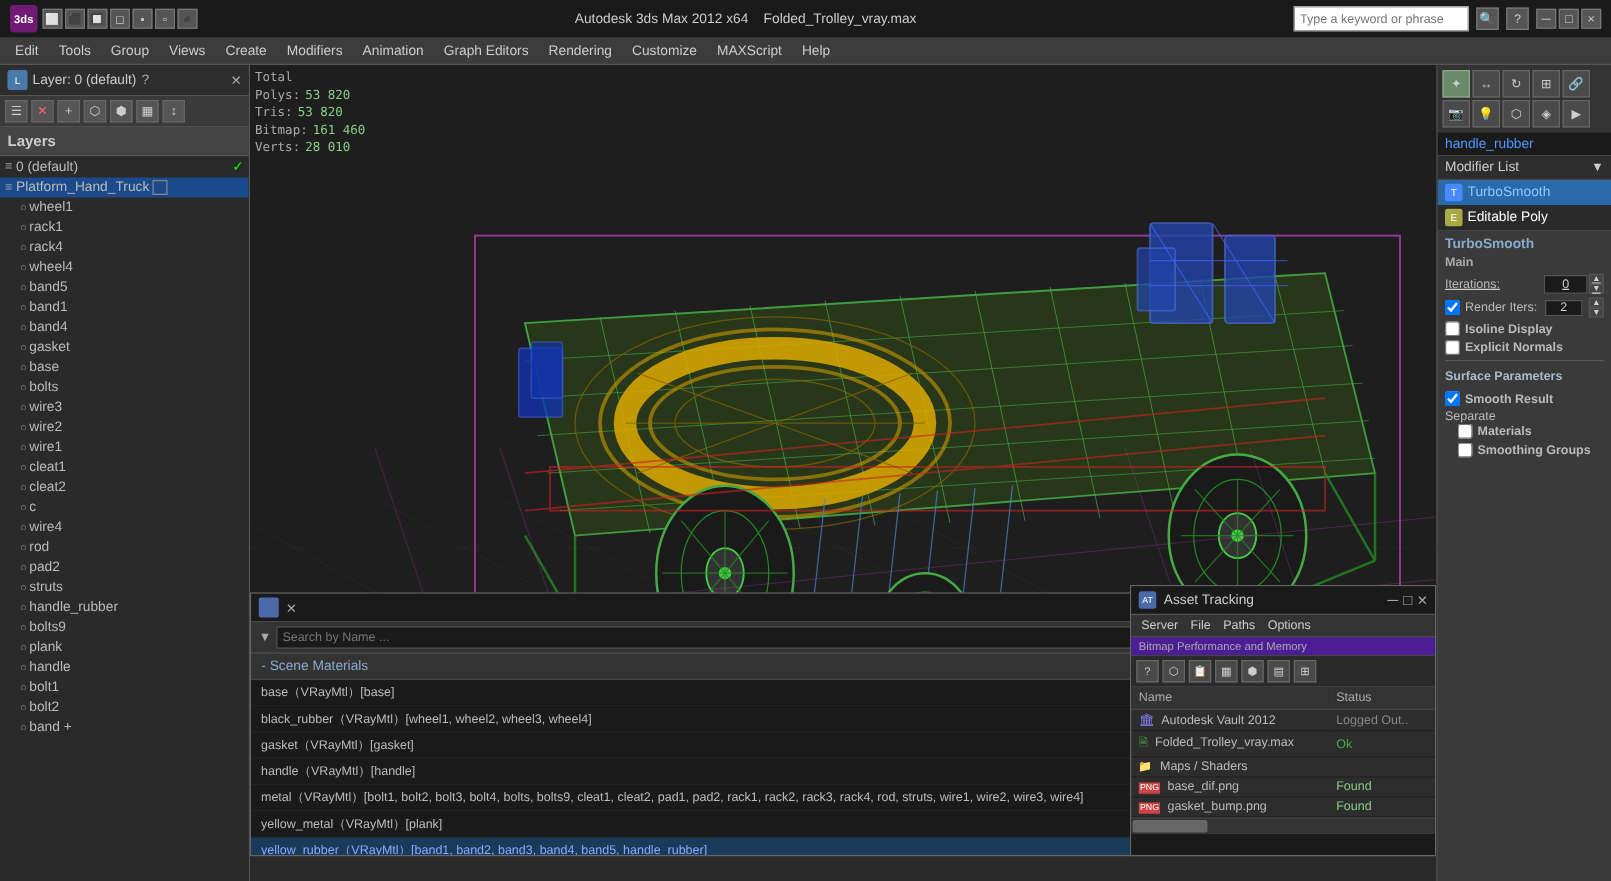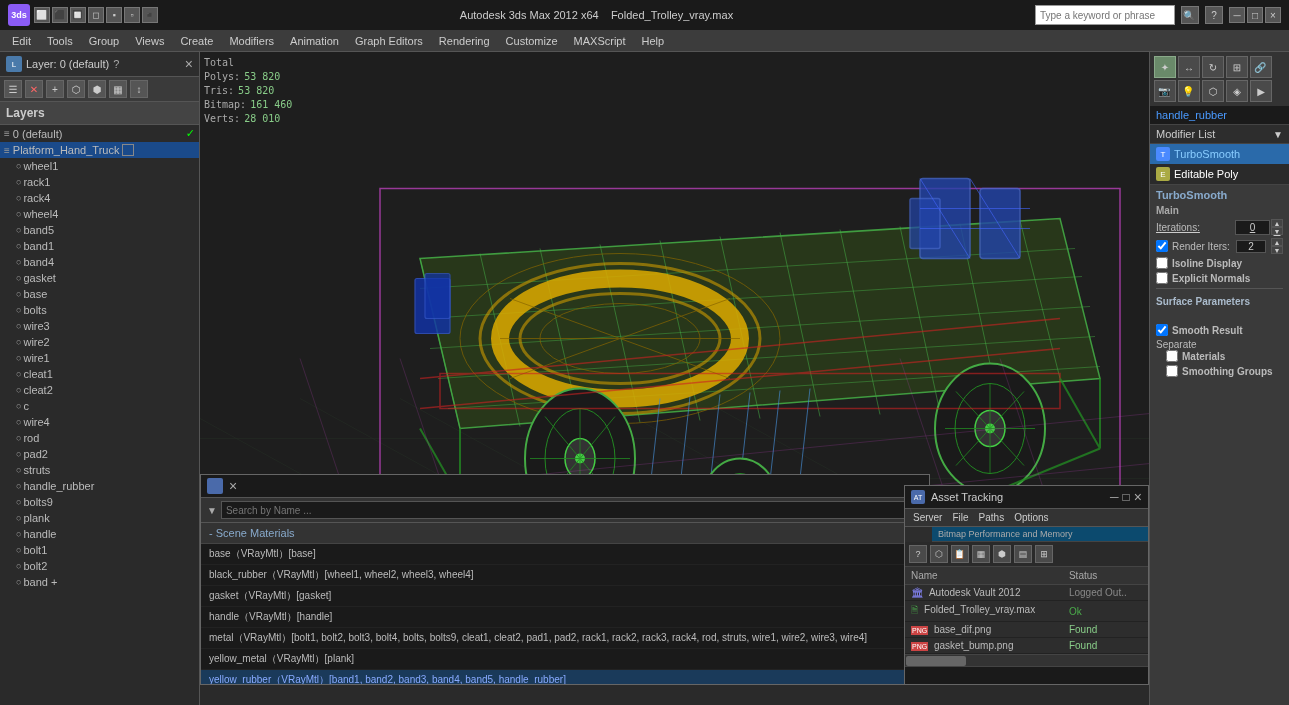--- a/index.html
+++ b/index.html
@@ -93,21 +93,21 @@
     
     ::-webkit-scrollbar { width: 8px; height: 8px; }
     ::-webkit-scrollbar-track { background: #2a2a2a; }
     ::-webkit-scrollbar-thumb { background: #555; border-radius: 2px; }
   </style>
 </head>
 <body>
 
 <div id="titlebar">
   <div style="display:flex;align-items:center;gap:4px;">
-    <div style="width:22px;height:22px;background:#8b5cf6;border-radius:3px;display:flex;align-items:center;justify-content:center;color:white;font-weight:bold;font-size:9px;">3ds</div>
+    <div style="width:22px;height:22px;background:#701a75;border-radius:3px;display:flex;align-items:center;justify-content:center;color:white;font-weight:bold;font-size:9px;">3ds</div>
     <div style="display:flex;gap:2px;">
       <div style="width:16px;height:16px;background:#555;border:1px solid #777;display:flex;align-items:center;justify-content:center;font-size:9px;cursor:pointer;">⬜</div>
       <div style="width:16px;height:16px;background:#555;border:1px solid #777;display:flex;align-items:center;justify-content:center;font-size:9px;cursor:pointer;">⬛</div>
       <div style="width:16px;height:16px;background:#555;border:1px solid #777;display:flex;align-items:center;justify-content:center;font-size:9px;cursor:pointer;">🔲</div>
       <div style="width:16px;height:16px;background:#555;border:1px solid #777;display:flex;align-items:center;justify-content:center;font-size:9px;cursor:pointer;">◻</div>
       <div style="width:16px;height:16px;background:#555;border:1px solid #777;display:flex;align-items:center;justify-content:center;font-size:9px;cursor:pointer;">▪</div>
       <div style="width:16px;height:16px;background:#555;border:1px solid #777;display:flex;align-items:center;justify-content:center;font-size:9px;cursor:pointer;">▫</div>
       <div style="width:16px;height:16px;background:#555;border:1px solid #777;display:flex;align-items:center;justify-content:center;font-size:9px;cursor:pointer;">◾</div>
     </div>
   </div>
@@ -487,21 +487,21 @@
           <span style="color:#aaa;cursor:pointer;font-size:12px;margin-right:4px;">─</span>
           <span style="color:#aaa;cursor:pointer;font-size:12px;margin-right:4px;">□</span>
           <span style="color:#aaa;cursor:pointer;font-size:14px;">×</span>
         </div>
         <div class="at-menubar">
           <span class="at-menu">Server</span>
           <span class="at-menu">File</span>
           <span class="at-menu">Paths</span>
           <span class="at-menu">Options</span>
         </div>
-        <div style="padding:2px 6px;background:#0c4a6e;border-bottom:1px solid #444;font-size:9px;color:#aaa;margin-left:27px;">Bitmap Performance and Memory</div>
+        <div style="padding:2px 6px;background:#4c1d95;border-bottom:1px solid #444;font-size:9px;color:#aaa;">Bitmap Performance and Memory</div>
         <div class="at-toolbar">
           <div class="at-tool">?</div>
           <div class="at-tool">⬡</div>
           <div class="at-tool">📋</div>
           <div class="at-tool">▦</div>
           <div class="at-tool">⬢</div>
           <div class="at-tool">▤</div>
           <div class="at-tool">⊞</div>
         </div>
         <table class="at-table" style="width:100%;table-layout:fixed;">
@@ -521,20 +521,27 @@
             </tr>
             <tr>
               <td style="overflow:hidden;white-space:nowrap;text-overflow:ellipsis;">
                 <span style="color:#4aaa4a;margin-right:3px;font-size:9px;">🗎</span>
                 <span>Folded_Trolley_vray.max</span>
               </td>
               <td class="status-ok">Ok</td>
             </tr>
             <tr>
               <td style="overflow:hidden;white-space:nowrap;text-overflow:ellipsis;">
+                <span style="color:#aaaa44;margin-right:3px;font-size:9px;">📁</span>
+                <span>Maps / Shaders</span>
+              </td>
+              <td></td>
+            </tr>
+            <tr>
+              <td style="overflow:hidden;white-space:nowrap;text-overflow:ellipsis;">
                 <span style="background:#cc4444;color:white;font-size:7px;padding:1px;margin-right:3px;">PNG</span>
                 <span>base_dif.png</span>
               </td>
               <td class="status-found">Found</td>
             </tr>
             <tr>
               <td style="overflow:hidden;white-space:nowrap;text-overflow:ellipsis;">
                 <span style="background:#cc4444;color:white;font-size:7px;padding:1px;margin-right:3px;">PNG</span>
                 <span>gasket_bump.png</span>
               </td>
@@ -613,21 +620,21 @@
         <label style="color:#bbb;font-size:10px;">Isoline Display</label>
       </div>
 
       <div class="param-check">
         <input type="checkbox" style="width: 12px; height: 12px;">
         <label style="color:#bbb;font-size:10px;">Explicit Normals</label>
       </div>
 
       <div class="section-divider"></div>
 
-      <div class="section-header" style="color:#aabbcc;font-size:10px;font-weight:bold;margin-bottom:14px;">Surface Parameters</div>
+      <div class="section-header" style="color:#aabbcc;font-size:10px;font-weight:bold;margin-bottom:3px;">Surface Parameters</div>
 
       <div class="param-check">
         <input type="checkbox" checked="" style="width: 12px; height: 12px;">
         <label style="color:#bbb;font-size:10px;">Smooth Result</label>
       </div>
 
       <div style="color:#bbb;font-size:10px;margin-top:3px;">Separate</div>
 
       <div class="param-check" style="margin-left:10px;">
         <input type="checkbox" style="width: 12px; height: 12px;">

